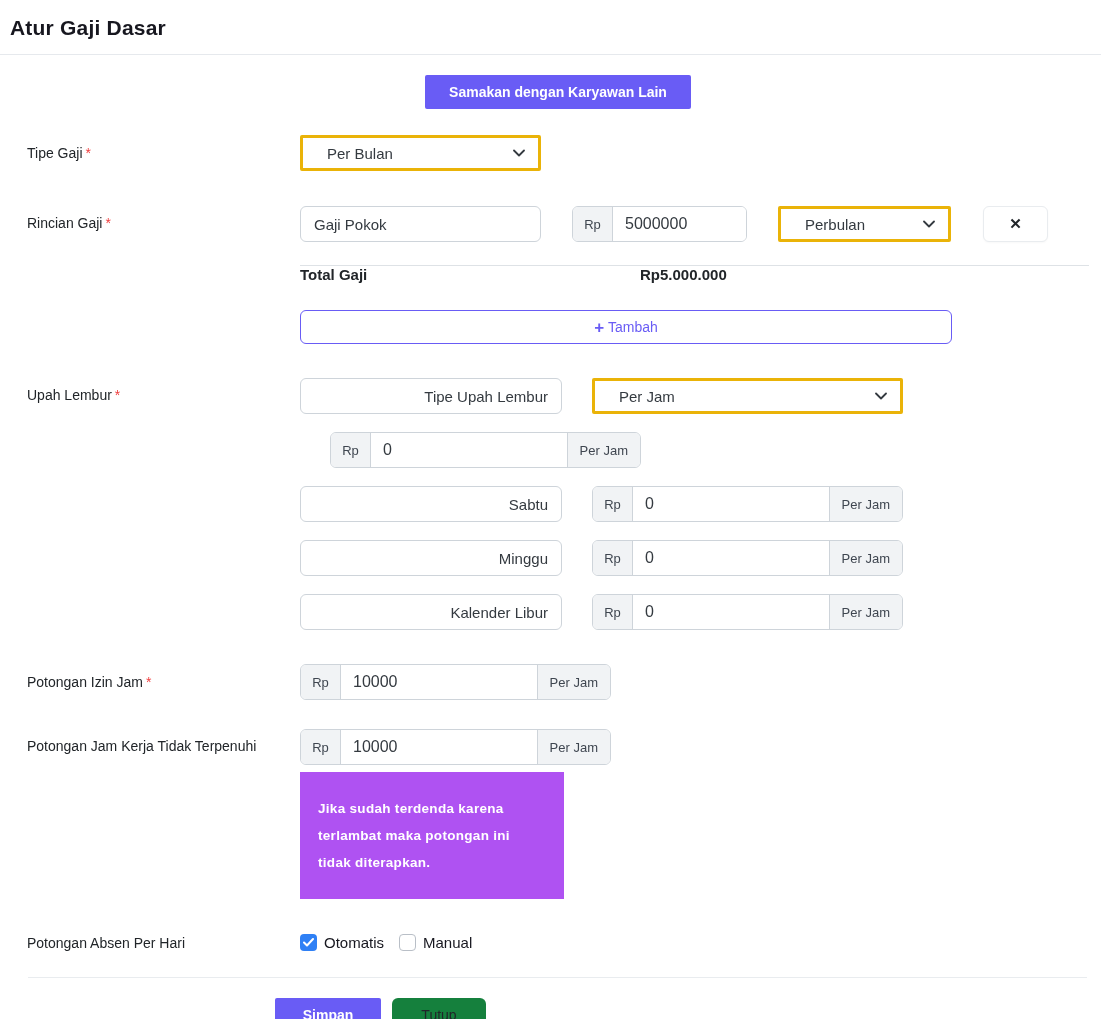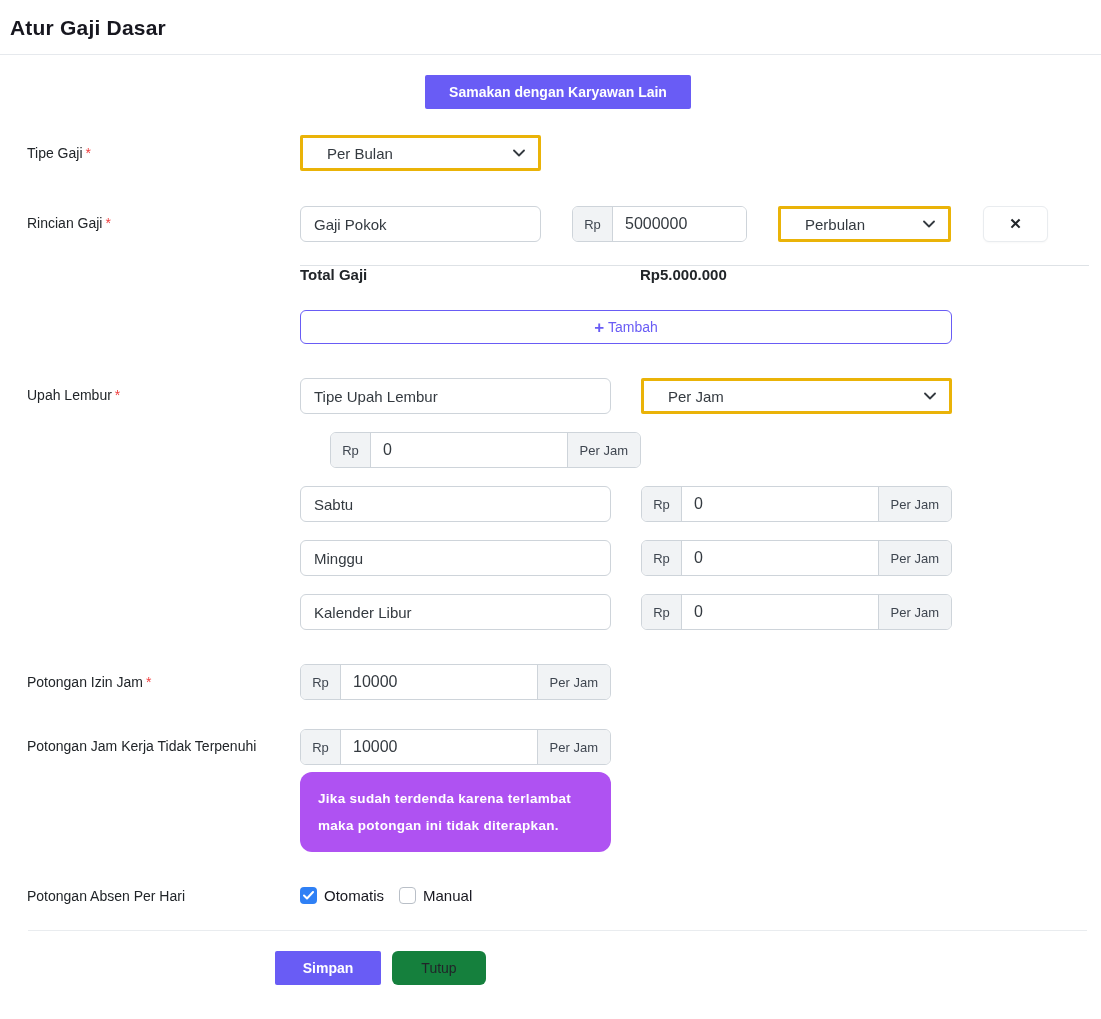--- a/index.html
+++ b/index.html
@@ -144,36 +144,36 @@
     color: #695CF5;
     font-size: 14px;
     display: flex; align-items: center; justify-content: center; gap: 4px;
     cursor: pointer;
   }
   .plus-glyph { font-size: 17px; font-weight: 700; line-height: 1; }
 
   
   .upah-line { display: flex; margin-bottom: 18px; }
   .upah-line:last-child { margin-bottom: 0; }
-  .upah-left { width: 311px; flex-shrink: 0; }
+  .upah-left { width: 262px; flex-shrink: 0; text-align: right; }
   .upah-right { width: 311px; margin-left: 30px; flex-shrink: 0; }
 
   .potongan-group { width: 311px; }
 
   .info-box {
     margin-top: 7px;
-    width: 311px;
+    width: 264px;
     background: #AF52F2;
-    border-radius: 12px;
+    border-radius: 0;
     color: #ffffff;
     font-size: 13.5px;
     font-weight: 700;
     letter-spacing: 0.3px;
     line-height: 2.0;
-    padding: 13px 18px;
+    padding: 23px 18px;
   }
 
   .checkbox-row { display: flex; align-items: center; gap: 7px; font-size: 15px; color: #17171f; }
   .checkbox-item { display: flex; align-items: center; gap: 7px; cursor: pointer; }
   .checkbox-item + .checkbox-item { margin-left: 8px; gap: 7px; }
   .checkbox {
     width: 17px; height: 17px;
     border-radius: 4px;
     display: inline-flex; align-items: center; justify-content: center;
     flex-shrink: 0;

